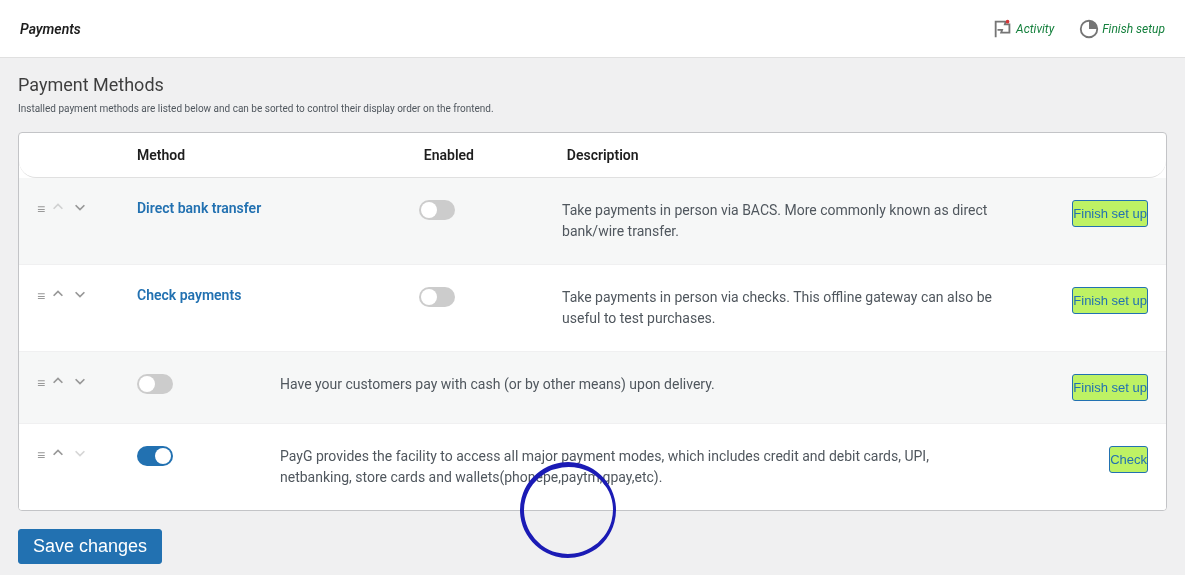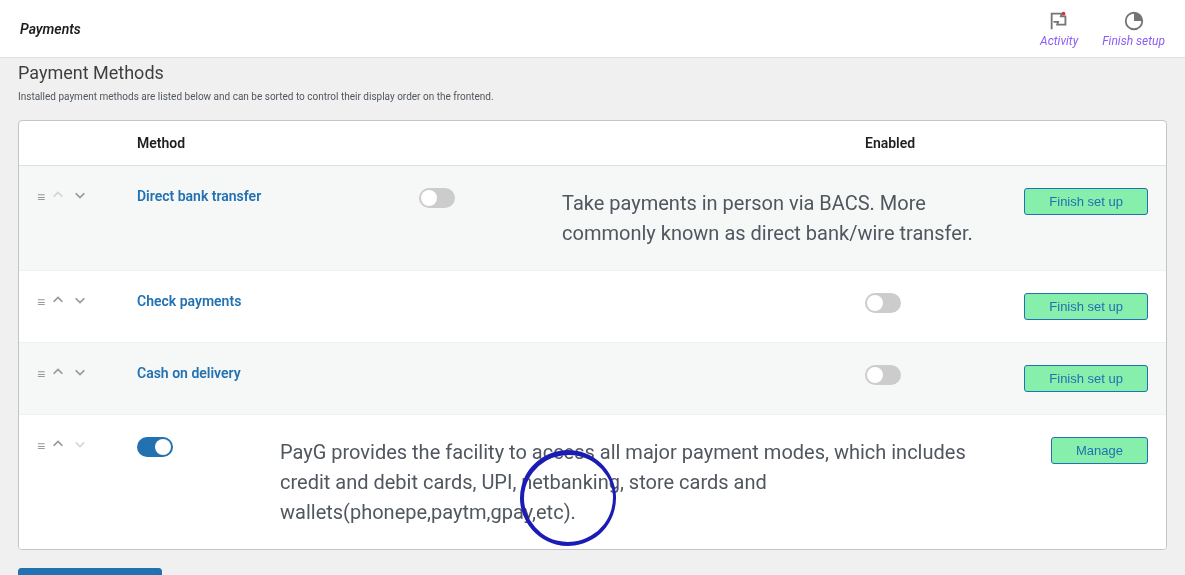--- a/index.html
+++ b/index.html
@@ -1,29 +1,29 @@
 <!DOCTYPE html>
 <html><head>
   <meta charset="utf-8">
   <style>
     * { box-sizing: border-box; margin: 0; padding: 0; }
     body { font-family: -apple-system, BlinkMacSystemFont, "Segoe UI", Roboto, sans-serif; background: #f0f0f1; color: #3c434a; font-size: 13px; }
     
     .top-bar { background: #fff; border-bottom: 1px solid #e0e0e0; display: flex; justify-content: space-between; align-items: center; padding: 0 20px; height: 58px; font-style: italic; }
     .top-bar-title { font-size: 14px; font-weight: 600; color: #1e1e1e; }
     .top-bar-actions { display: flex; gap: 24px; }
-    .top-bar-action { display: flex; flex-direction: column; align-items: center; gap: 2px; cursor: pointer; color: #8b5cf6; font-size: 12px; }
+    .top-bar-action { display: flex; flex-direction: row; align-items: center; gap: 2px; cursor: pointer; color: #15803d; font-size: 12px; }
     .top-bar-action svg { width: 22px; height: 22px; }
     
     .content { padding: 0 18px 18px; }
-    .section-title { font-size: 18px; font-weight: 400; color: #1e1e1e; margin: 4px 0 8px; opacity: 0.85; }
+    .section-title { font-size: 18px; font-weight: 400; color: #1e1e1e; margin: 16px 0 8px; opacity: 0.85; }
     .section-desc { font-size: 10px; color: #50575e; margin-bottom: 18px; }
     
     .methods-table { background: #fff; border: 1px solid #c3c4c7; border-radius: 4px; overflow: hidden; }
-    .table-head { display: flex; padding: 14px 18px; border-bottom: 1px solid #e0e0e0; font-weight: 600; font-size: 14px; color: #1e1e1e; }
+    .table-head { display: flex; padding: 14px 18px; border-bottom: 1px solid #e0e0e0; font-weight: 600; font-size: 14px; color: #1e1e1e; border-radius: 17px; }
     .col-sort { width: 100px; }
     .col-method { flex: 1.3; }
     .col-enabled { width: 143px; text-align: left; }
     .col-desc { flex: 2; }
     .col-action { width: 140px; text-align: right; }
     
     .method-row { display: flex; align-items: flex-start; padding: 22px 18px; border-bottom: 1px solid #f0f0f1; }
     .method-row:last-child { border-bottom: none; }
     .method-row:nth-child(odd) { background: #f6f7f7; }
     .method-row:nth-child(even) { background: #fff; }
@@ -35,23 +35,23 @@
     
     .method-name { color: #2271b1; font-weight: 600; font-size: 14px; margin-top: 44px; }
     .method-suffix { color: #50575e; font-weight: 400; }
     
     .toggle { position: relative; width: 36px; height: 20px; cursor: pointer; }
     .toggle-track { width: 36px; height: 20px; background: #ccc; border-radius: 10px; display: block; }
     .toggle-knob { position: absolute; top: 2px; left: 2px; width: 16px; height: 16px; background: #fff; border-radius: 50%; transition: left 0.15s; }
     .toggle.on .toggle-track { background: #2271b1; }
     .toggle.on .toggle-knob { left: 18px; }
     
-    .desc-text { font-size: 20px; color: #50575e; line-height: 1.5; padding-right: 12px; }
+    .desc-text { font-size: 14px; color: #50575e; line-height: 1.5; padding-right: 12px; }
     
-    .btn { border: 1px solid #2271b1; background: #86efac; color: #2271b1; padding: 5px 24px; border-radius: 3px; font-size: 13px; cursor: pointer; white-space: nowrap; }
+    .btn { border: 1px solid #2271b1; background: #bef264; color: #2271b1; padding: 5px 0; border-radius: 3px; font-size: 13px; cursor: pointer; white-space: nowrap; }
     
     .save-row { margin-top: 18px; }
     .btn-primary { background: #2271b1; border: 1px solid #2271b1; color: #fff; padding: 6px 14px; border-radius: 3px; font-size: 18px; cursor: pointer; }
     
     .hand-circle { position: absolute; width: 96px; height: 96px; border: 4px solid #1b1bb5; border-radius: 50%; pointer-events: none; transform: rotate(-8deg); border-top-width: 5px; border-right-width: 3px; left: 520px; top: 388px; z-index: 10; }
   </style>
 </head>
 <body>
 
 <div class="top-bar">
@@ -76,20 +76,21 @@
 
 <div class="content" style="position:relative;">
   <h2 class="section-title">Payment Methods</h2>
   <p class="section-desc">Installed payment methods are listed below and can be sorted to control their display order on the frontend.</p>
 
   <div class="methods-table">
     <div class="table-head">
       <div class="col-sort"></div>
       <div class="col-method">Method</div>
       <div class="col-enabled">Enabled</div>
+      <div class="col-desc">Description</div>
       <div class="col-action"></div>
     </div>
 
     <div id="rows">
         <div class="method-row">
           <div class="col-sort sort-handles">
             <span style="letter-spacing:-2px;font-size:14px;">≡</span>
             <span><svg class="chev dim" viewBox="0 0 16 16" fill="none" stroke="currentColor" stroke-width="2">
                 <path d="M3 10l5-5 5 5"></path>
               </svg></span>
@@ -117,59 +118,60 @@
                 <path d="M3 6l5 5 5-5"></path>
               </svg></span>
           </div>
           <div class="col-method"><a class="method-name">Check payments</a></div>
           <div class="col-enabled">
             <div class="toggle">
               <span class="toggle-track"></span>
               <span class="toggle-knob"></span>
             </div>
           </div>
+          <div class="col-desc desc-text">Take payments in person via checks. This offline gateway can also be useful to test purchases.</div>
           <div class="col-action"><button class="btn">Finish set up</button></div>
         </div>
         <div class="method-row">
           <div class="col-sort sort-handles">
             <span style="letter-spacing:-2px;font-size:14px;">≡</span>
             <span><svg class="chev" viewBox="0 0 16 16" fill="none" stroke="currentColor" stroke-width="2">
                 <path d="M3 10l5-5 5 5"></path>
               </svg></span>
             <span><svg class="chev" viewBox="0 0 16 16" fill="none" stroke="currentColor" stroke-width="2">
                 <path d="M3 6l5 5 5-5"></path>
               </svg></span>
           </div>
-          <div class="col-method"><a class="method-name">Cash on delivery</a></div>
           <div class="col-enabled">
             <div class="toggle">
               <span class="toggle-track"></span>
               <span class="toggle-knob"></span>
             </div>
           </div>
+          <div class="col-desc desc-text">Have your customers pay with cash (or by other means) upon delivery.</div>
           <div class="col-action"><button class="btn">Finish set up</button></div>
         </div>
         <div class="method-row">
           <div class="col-sort sort-handles">
             <span style="letter-spacing:-2px;font-size:14px;">≡</span>
             <span><svg class="chev" viewBox="0 0 16 16" fill="none" stroke="currentColor" stroke-width="2">
                 <path d="M3 10l5-5 5 5"></path>
               </svg></span>
             <span><svg class="chev dim" viewBox="0 0 16 16" fill="none" stroke="currentColor" stroke-width="2">
                 <path d="M3 6l5 5 5-5"></path>
               </svg></span>
           </div>
           <div class="col-enabled">
             <div class="toggle on">
               <span class="toggle-track"></span>
               <span class="toggle-knob"></span>
             </div>
           </div>
           <div class="col-desc desc-text">PayG provides the facility to access all major payment modes, which includes credit and debit cards, UPI, netbanking, store cards and wallets(phonepe,paytm,gpay,etc).</div>
-          <div class="col-action"><button class="btn">Manage</button></div>
+          <div class="col-action"><button class="btn">Check</button></div>
         </div>
       </div>
   </div>
 
   <div class="save-row">
     <button class="btn-primary">Save changes</button>
   </div>
 
   <div class="hand-circle"></div>
 </div>

